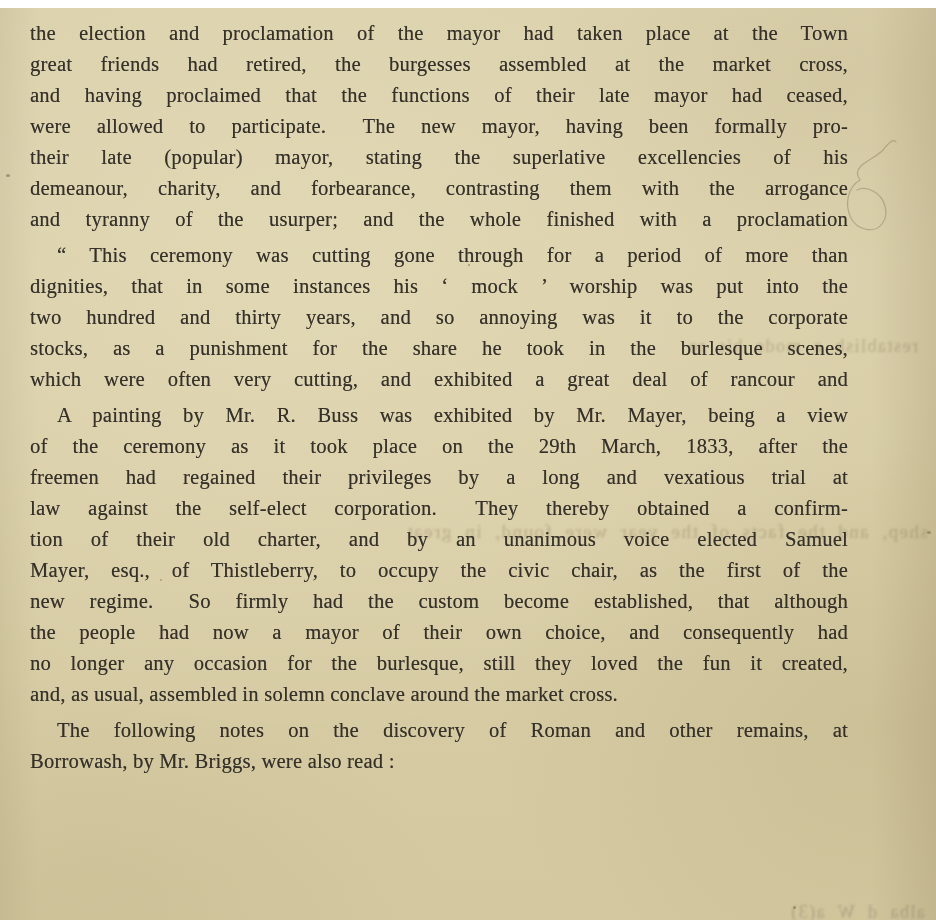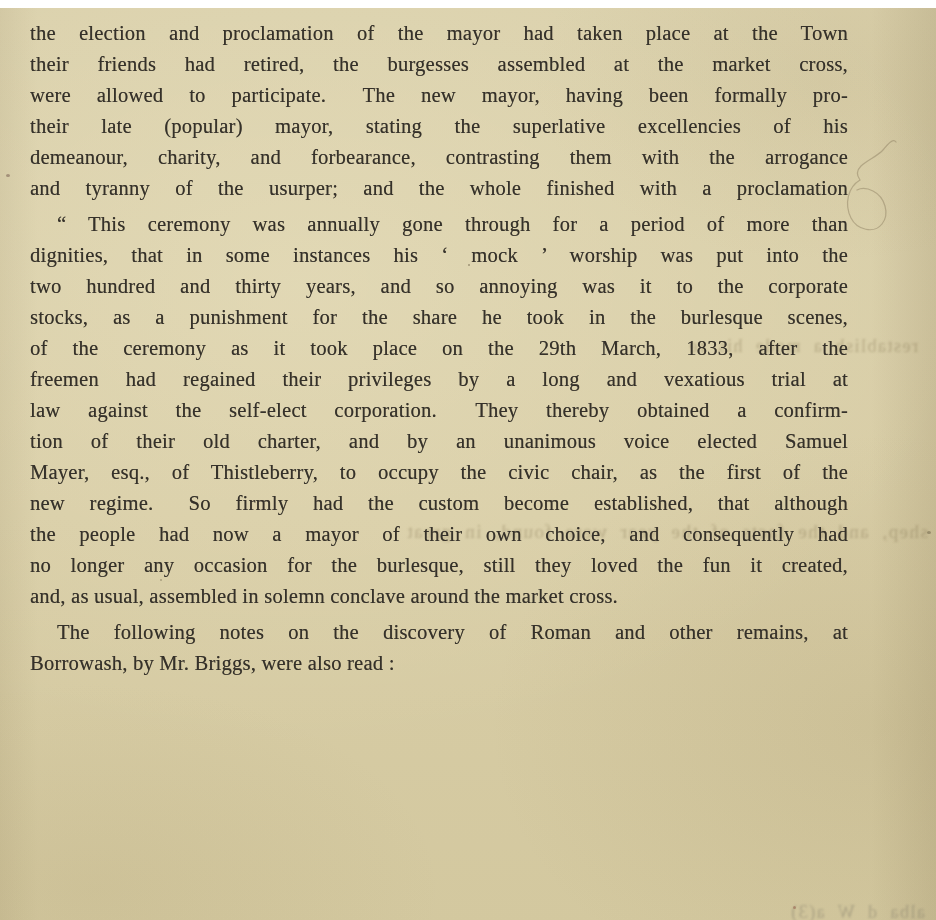--- a/index.html
+++ b/index.html
@@ -83,29 +83,32 @@
 <body>
 
 <div class="page">
 
   <div class="ghost ghost-1">restablish a mode his readly</div>
   <div class="ghost ghost-2">shep, and the facts of the year were found, in great</div>
   <div class="ghost ghost-3">alba d W a(3)</div>
 
   <div class="text-block">
       <div class="line fill">the election and proclamation of the mayor had taken place at the Town</div>
-      <div class="line fill">their friends had retired, the burgesses assembled at the market cross,</div>
+      <div class="line fill">great friends had retired, the burgesses assembled at the market cross,</div>
+      <div class="line fill">and having proclaimed that the functions of their late mayor had ceased,</div>
       <div class="line fill">were allowed to participate.  The new mayor, having been formally pro-</div>
       <div class="line fill">their late (popular) mayor, stating the superlative excellencies of his</div>
       <div class="line fill">demeanour, charity, and forbearance, contrasting them with the arrogance</div>
       <div class="line fill">and tyranny of the usurper; and the whole finished with a proclamation</div>
-      <div class="line fill indent gap">“ This ceremony was annually gone through for a period of more than</div>
+      <div class="line fill indent gap">“ This ceremony was cutting gone through for a period of more than</div>
       <div class="line fill">dignities, that in some instances his ‘ mock ’ worship was put into the</div>
       <div class="line fill">two hundred and thirty years, and so annoying was it to the corporate</div>
       <div class="line fill">stocks, as a punishment for the share he took in the burlesque scenes,</div>
+      <div class="line fill">which were often very cutting, and exhibited a great deal of rancour and</div>
+      <div class="line fill indent gap">A painting by Mr. R. Buss was exhibited by Mr. Mayer, being a view</div>
       <div class="line fill">of the ceremony as it took place on the 29th March, 1833, after the</div>
       <div class="line fill">freemen had regained their privileges by a long and vexatious trial at</div>
       <div class="line fill">law against the self-elect corporation.  They thereby obtained a confirm-</div>
       <div class="line fill">tion of their old charter, and by an unanimous voice elected Samuel</div>
       <div class="line fill">Mayer, esq., of Thistleberry, to occupy the civic chair, as the first of the</div>
       <div class="line fill">new regime.  So firmly had the custom become established, that although</div>
       <div class="line fill">the people had now a mayor of their own choice, and consequently had</div>
       <div class="line fill">no longer any occasion for the burlesque, still they loved the fun it created,</div>
       <div class="line end">and, as usual, assembled in solemn conclave around the market cross.</div>
       <div class="line fill indent gap">The following notes on the discovery of Roman and other remains, at</div>

